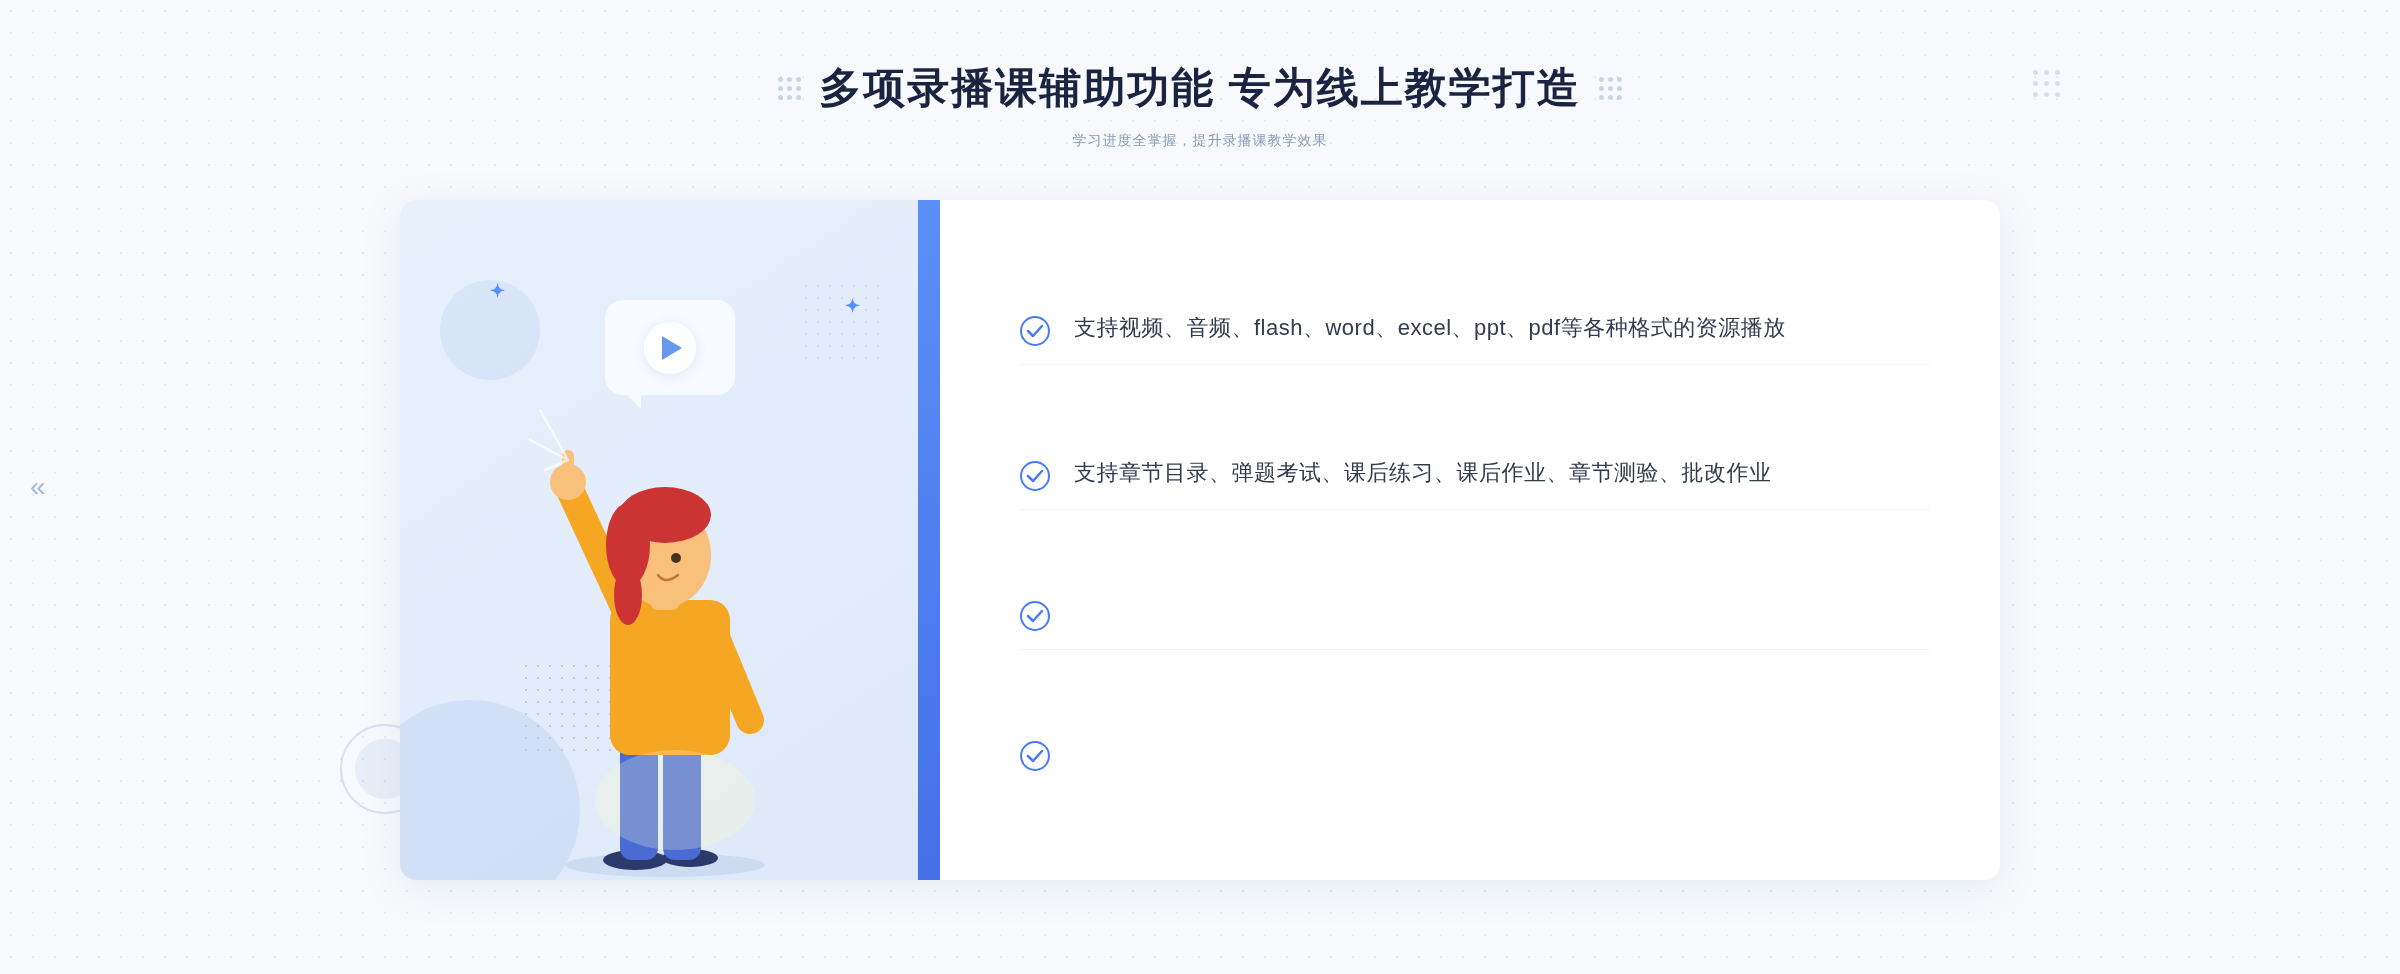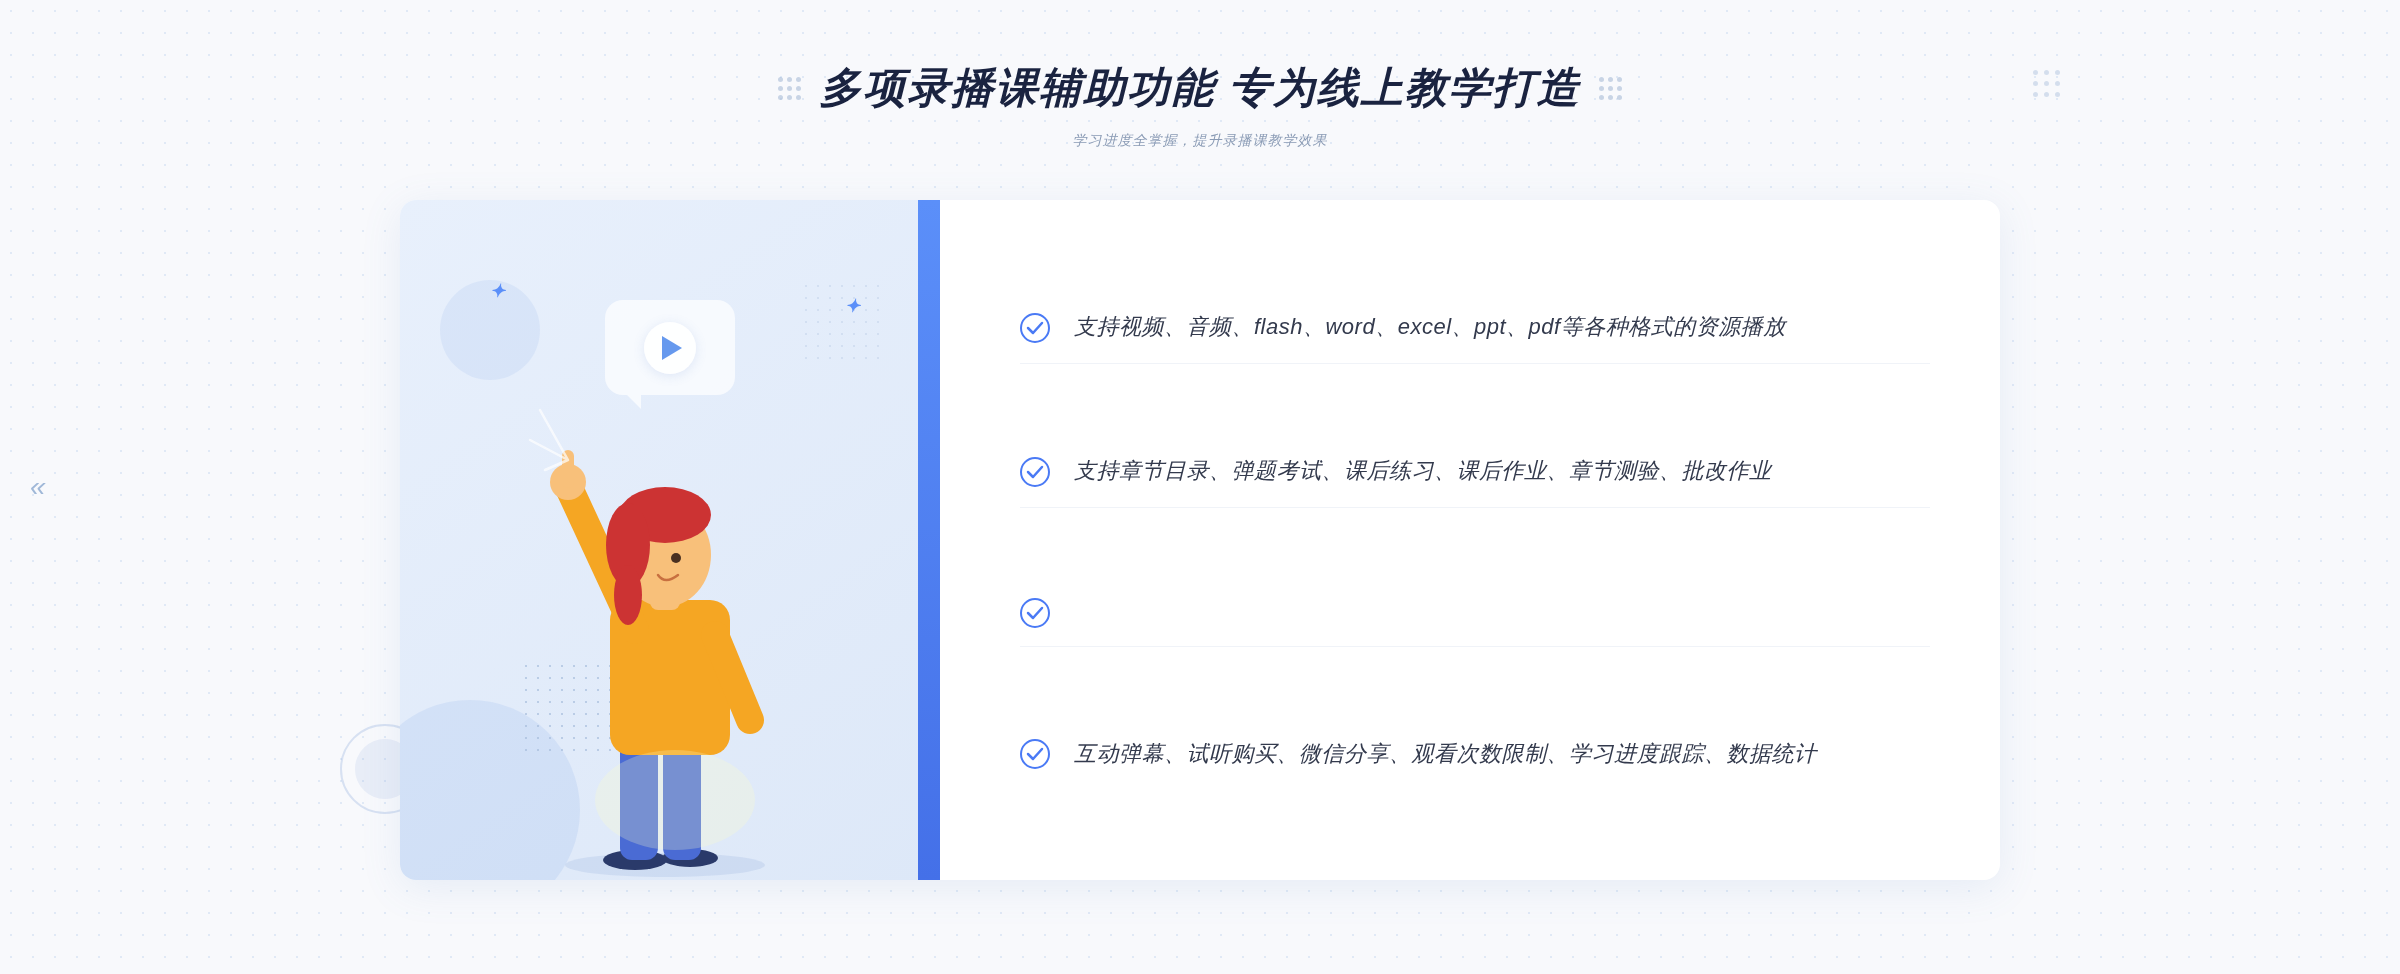--- a/index.html
+++ b/index.html
@@ -19,21 +19,20 @@
 
     .page-container {
       width: 2400px;
       min-height: 974px;
       background: #f8f9fc;
       display: flex;
       flex-direction: column;
       align-items: center;
       padding: 60px 0 80px;
       position: relative;
-      font-style: italic;
     }
 
     
     .page-container::before {
       content: '';
       position: absolute;
       top: 0; left: 0; right: 0; bottom: 0;
       background-image: radial-gradient(circle, #c8d8f0 1px, transparent 1px);
       background-size: 22px 22px;
       opacity: 0.5;
@@ -243,21 +242,21 @@
     .features-area {
       flex: 1;
       padding: 55px 70px 55px 80px;
       display: flex;
       flex-direction: column;
       justify-content: space-around;
     }
 
     .feature-item {
       display: flex;
-      align-items: center;
+      align-items: flex-end;
       gap: 24px;
       padding: 18px 0;
       border-bottom: 1px solid #f0f3f8;
     }
 
     .feature-item:last-child {
       border-bottom: none;
     }
 
     .check-icon {
@@ -495,21 +494,20 @@
         </div>
       </div>
 
       <div class="feature-item">
         <div class="check-icon">
           <svg viewBox="0 0 30 30" xmlns="http://www.w3.org/2000/svg">
             <circle cx="15" cy="15" r="14" fill="none" stroke="#4a7af5" stroke-width="2"></circle>
             <path d="M8 15 L13 20 L22 10" stroke="#4a7af5" stroke-width="2.5" fill="none" stroke-linecap="round" stroke-linejoin="round"></path>
           </svg>
         </div>
-        <p class="feature-text">互动弹幕、试听购买、微信分享、观看次数限制、学习进度跟踪、数据统计</p>
       </div>
 
     </div>
   </div>
 
   <div class="left-arrow">«</div>
 
   <div class="deco-left-circles">
     <div class="deco-circle-outer">
       <div class="deco-circle-inner"></div>

